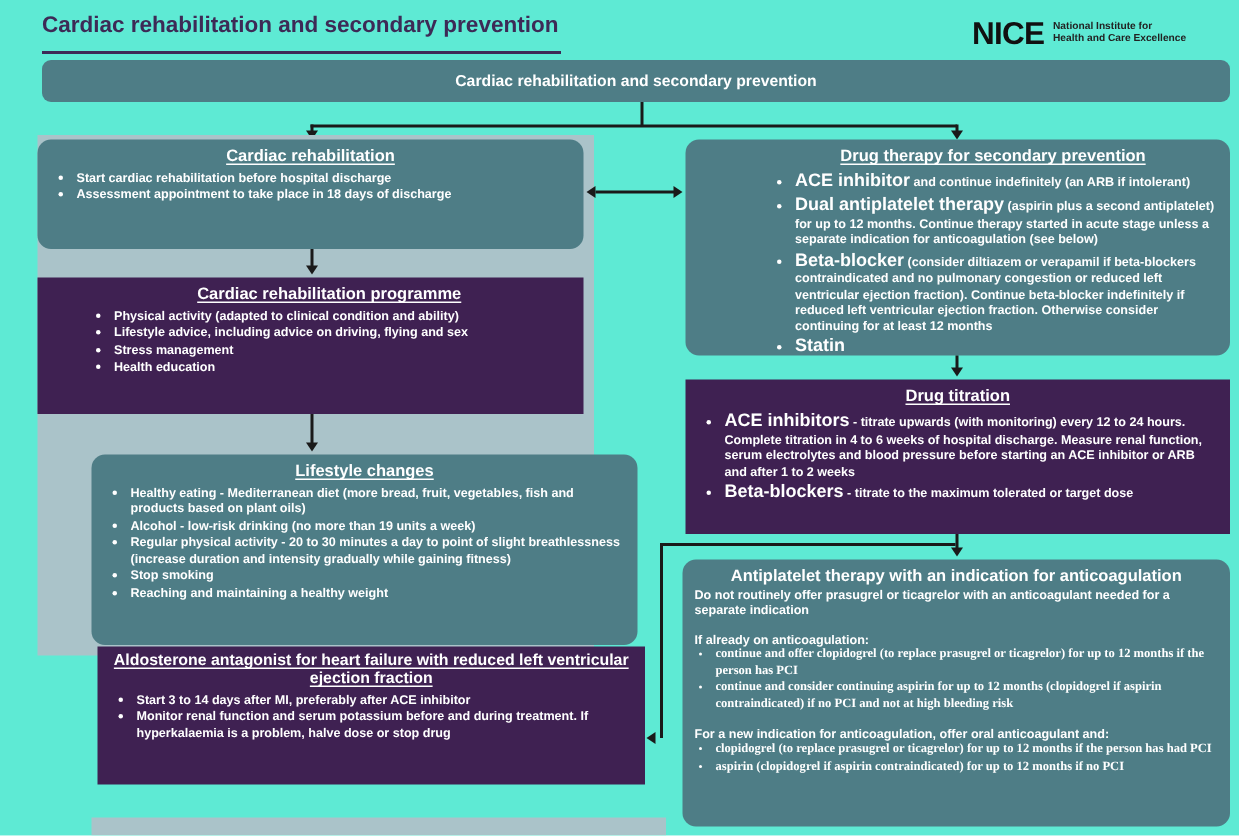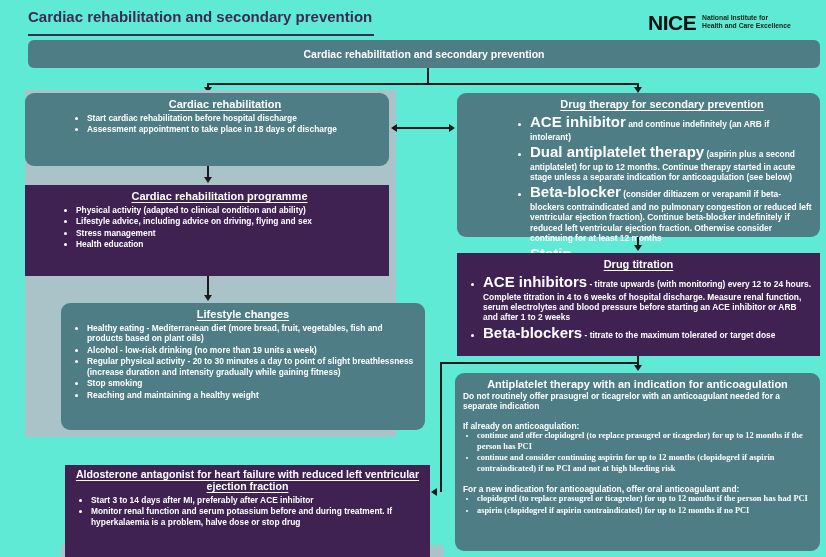--- a/index.html
+++ b/index.html
@@ -21,21 +21,21 @@
   .lightbg{position:absolute;background:#aac3c9;}
   .box{position:absolute;color:#fff;box-sizing:border-box;}
   .teal{background:#4e7d86;border-radius:9px;}
   .purple{background:#3f2152;border-radius:0;}
   .box h3{margin:5px 8px 3px 8px;text-align:center;font-size:11px;font-weight:bold;
           text-decoration:underline;text-underline-offset:2px;}
   .box h3.nounder{text-decoration:none;}
   .box ul{margin:3px 0 0 0;padding:0 8px 0 26px;list-style:disc outside;}
   .box li{font-size:8.4px;font-weight:700;line-height:1.24;margin:0 0 1px 0;}
   .rcol li{font-weight:600;}
-  .lead{font-size:15px;font-weight:700;}
+  .lead{font-size:12px;font-weight:700;}
   .para{font-size:8.4px;font-weight:600;line-height:1.24;margin:0 8px;}
   .gap{height:9px;}
   .anti ul{margin:0;padding:0 8px 0 22px;font-family:Liberation Serif, serif;}
   .anti li{font-size:8.4px;font-weight:600;}
 
   
   .hline,.vline{position:absolute;background:#1a1a1a;}
   .hline{height:1.5px;} .vline{width:1.5px;}
   .arr-down{position:absolute;width:0;height:0;border-left:4.5px solid transparent;
             border-right:4.5px solid transparent;border-top:6.5px solid #1a1a1a;}
@@ -61,21 +61,21 @@
 
   <div class="vline" style="left:427px;top:68px;height:16px;"></div>
   <div class="hline" style="left:207px;top:83px;width:431px;"></div>
   <div class="vline" style="left:207px;top:83px;height:5px;"></div>
   <div class="arr-down" style="left:203.5px;top:87px;"></div>
   <div class="vline" style="left:637px;top:83px;height:5px;"></div>
   <div class="arr-down" style="left:633.5px;top:87px;"></div>
 
   <div class="lightbg" style="left:25px;top:90px;width:371px;height:347px;"></div>
 
-  <div class="box teal" style="left:25px;top:93px;width:364px;height:73px;padding-left:36px;">
+  <div class="box teal" style="left:25px;top:93px;width:364px;height:73px;">
     <h3>Cardiac rehabilitation</h3>
     <ul>
       <li>Start cardiac rehabilitation before hospital discharge</li>
       <li>Assessment appointment to take place in 18 days of discharge</li>
     </ul>
   </div>
 
   <div class="vline" style="left:207px;top:166px;height:12px;"></div>
   <div class="arr-down" style="left:203.5px;top:177px;"></div>
 
@@ -146,21 +146,21 @@
     </ul>
     <div class="gap"></div>
     <p class="para">For a new indication for anticoagulation, offer oral anticoagulant and:</p>
     <ul>
       <li>clopidogrel (to replace prasugrel or ticagrelor) for up to 12 months if the person has had PCI</li>
       <li>aspirin (clopidogrel if aspirin contraindicated) for up to 12 months if no PCI</li>
     </ul>
   </div>
 
   <div class="lightbg" style="left:61px;top:545px;width:383px;height:12px;"></div>
-  <div class="box purple" style="left:65px;top:465px;width:365px;height:92px;">
+  <div class="box purple" style="left:65px;top:431px;width:365px;height:92px;">
     <h3 style="font-size:10.6px;margin-top:3px;">Aldosterone antagonist for heart failure with reduced left ventricular ejection fraction</h3>
     <ul>
       <li>Start 3 to 14 days after MI, preferably after ACE inhibitor</li>
       <li>Monitor renal function and serum potassium before and during treatment. If hyperkalaemia is a problem, halve dose or stop drug</li>
     </ul>
   </div>
 
 </div>
 
 </body></html>

